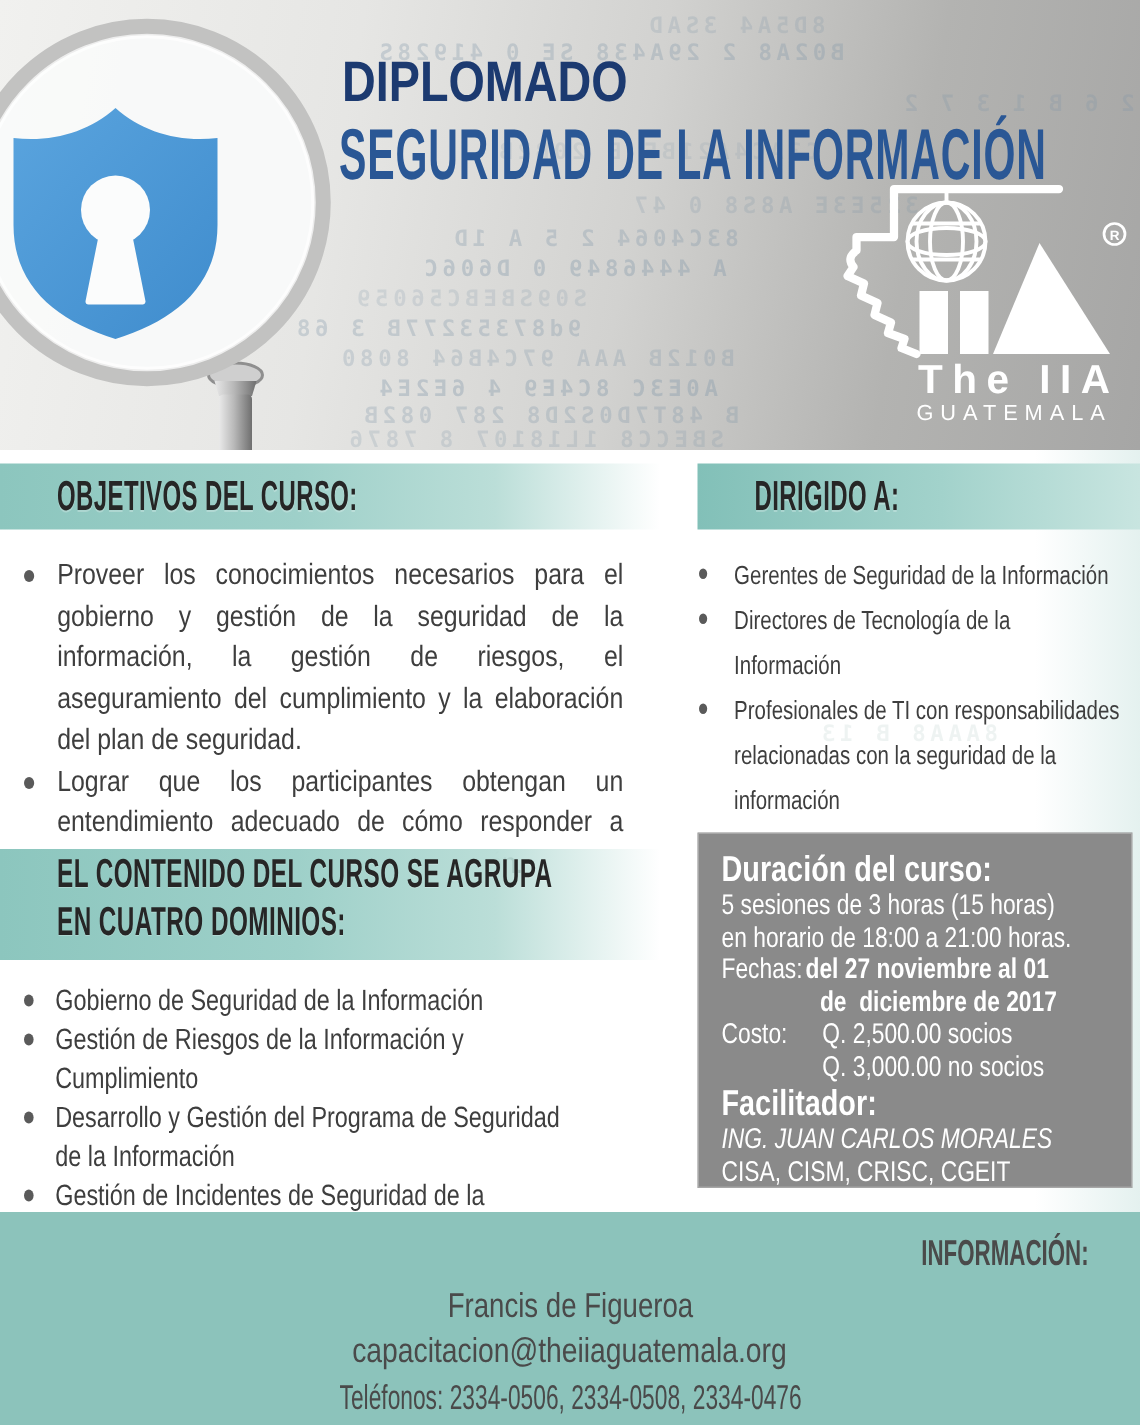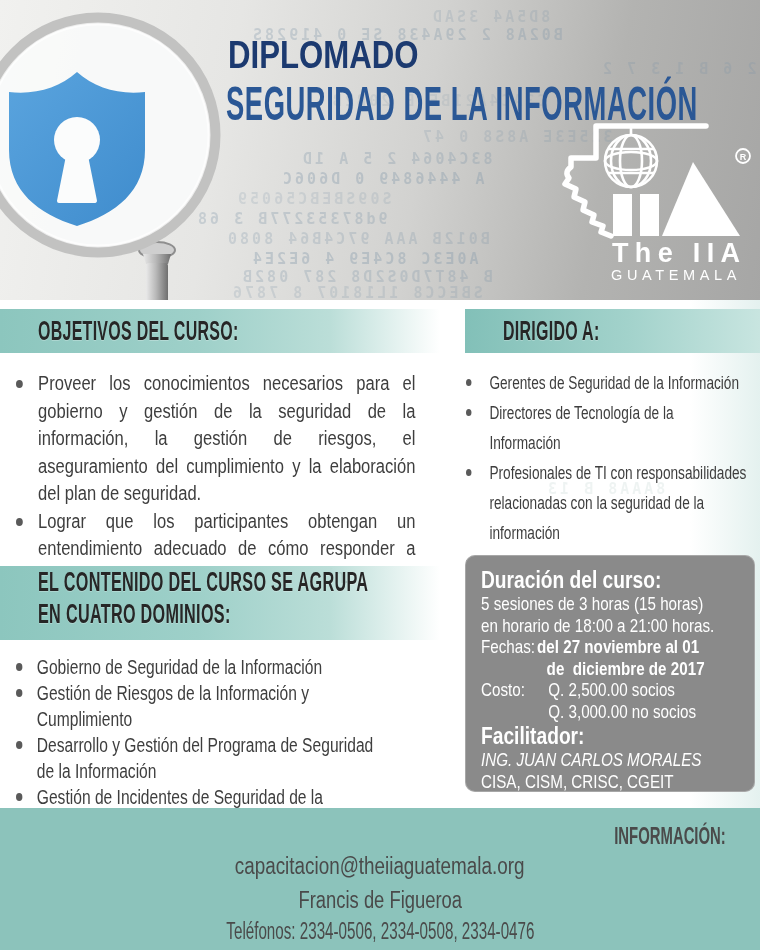--- a/index.html
+++ b/index.html
@@ -99,21 +99,21 @@
 
   .contenido-list {
     left:16px; top:354px; width:452px; transform:scaleX(.8); transform-origin:left top;
   }
   .contenido-list li { padding-left:26px; font-size:19.5px; line-height:26px; }
   .contenido-list li::before { width:8px; height:8px; top:9px; }
 
   
   .detail-box {
     position:absolute; left:465px; top:255px; width:290px; height:237px;
-    background:#8a8a8a; border-radius:10px; padding:11px 16px; color:#fff;
+    background:#8a8a8a; border-radius:0; padding:11px 16px; color:#fff;
     box-shadow:0 0 0 1px rgba(255,255,255,.25) inset;
   }
   .dbox-inner { width:320px; transform:scaleX(.8); transform-origin:left top; }
   .dbox-title { font-size:24px; font-weight:bold; line-height:27px; }
   .dbox-row { font-size:19px; line-height:21.5px; display:flex; }
   .dbox-label { flex:0 0 70px; }
   .dbox-strong { font-weight:bold; }
   .dbox-pre { white-space:pre; }
   .ind-f { margin-left:12px; }
   .ind-c { margin-left:14px; }
@@ -280,18 +280,18 @@
         </div>
         <div class="dbox-title">Facilitador:</div>
         <div class="dbox-name">ING. JUAN CARLOS MORALES</div>
         <div class="dbox-creds">CISA, CISM, CRISC, CGEIT</div>
       </div>
     </div>
   </div>
 
   <div class="footer">
     <div class="line f-title"><span>INFORMACIÓN:</span></div>
+    <div class="line f-contact"><span>Francis de Figueroa</span></div>
     <div class="line f-email"><span>capacitacion@theiiaguatemala.org</span></div>
-    <div class="line f-contact"><span>Francis de Figueroa</span></div>
     <div class="line f-phones"><span>Teléfonos: 2334-0506, 2334-0508, 2334-0476</span></div>
   </div>
 
 </div>
 
 </body></html>

